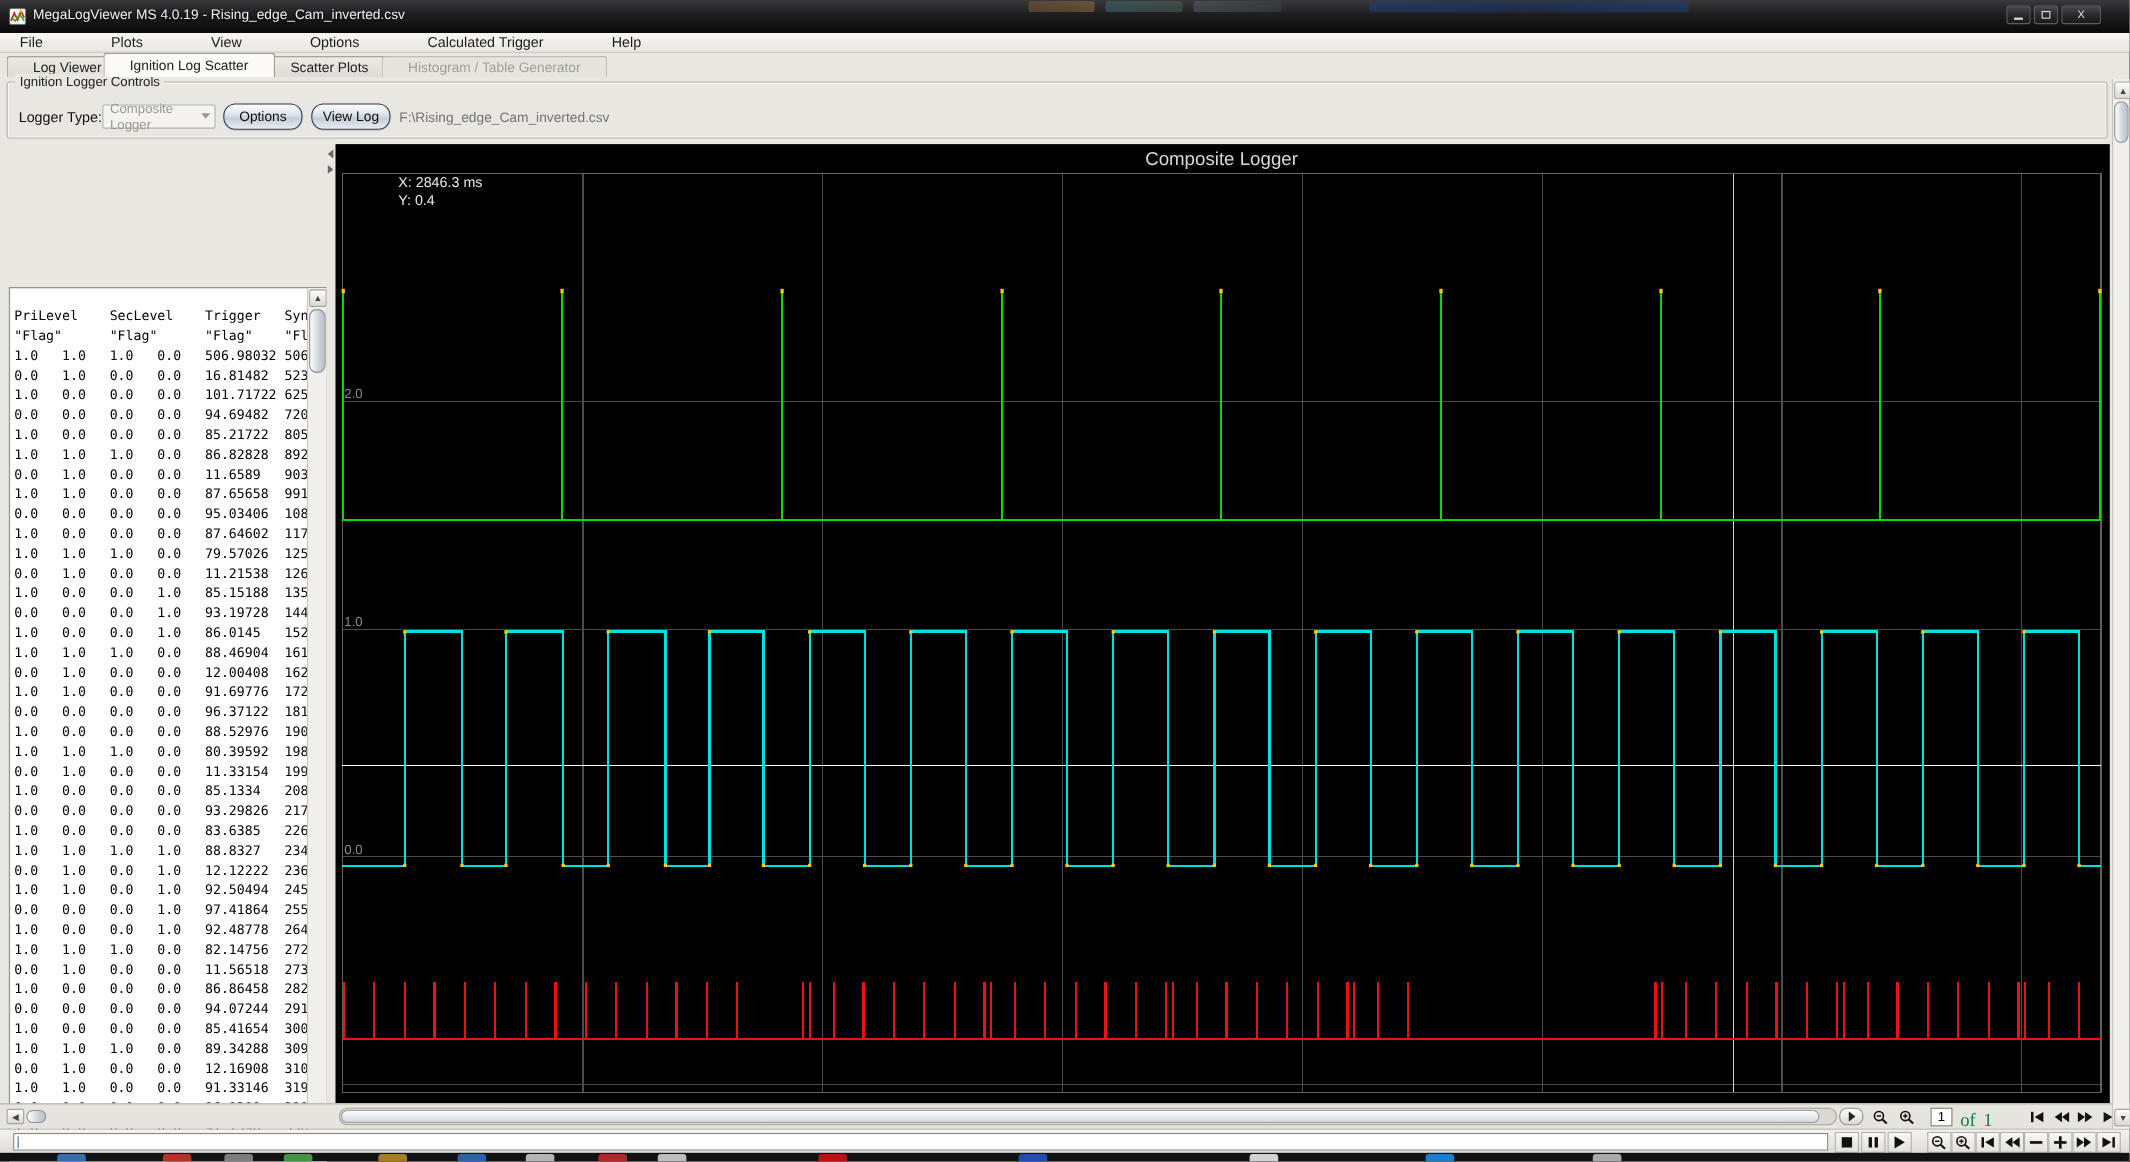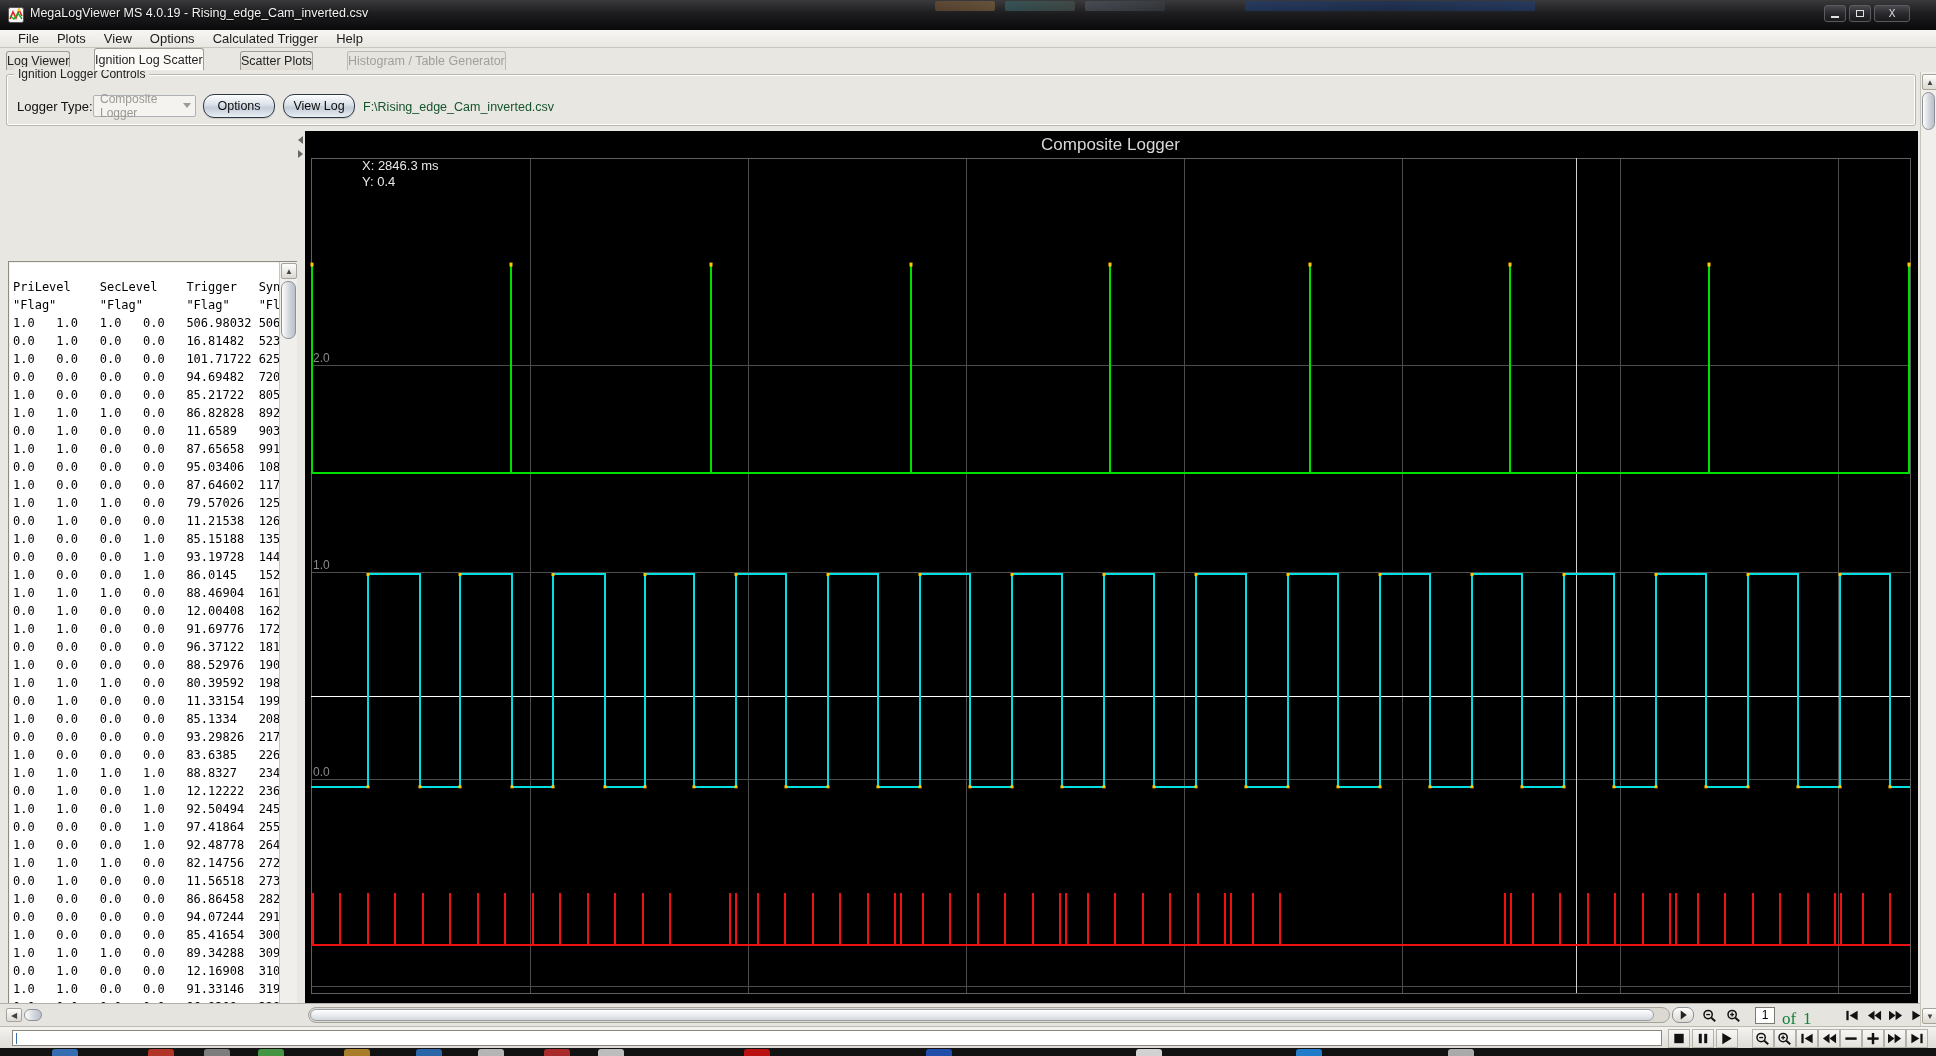--- a/index.html
+++ b/index.html
@@ -22,48 +22,48 @@
     display:flex; align-items:center; justify-content:center; }
   #btn-min { left:1824px; width:22px; }
   #btn-restore { left:1849px; width:22px; }
   #btn-close { left:1874px; width:36px; }
   .glyph-minbar { width:8px; height:2px; background:#e0e0e0; margin-top:6px; }
   .glyph-restore { width:8px; height:7px; border:1.5px solid #e0e0e0; }
 
   
   #menubar { left:0; top:30px; width:1936px; height:18px;
     background:linear-gradient(180deg,#f7f6f3,#e9e7e2); border-bottom:1px solid #c9c6bf;
-    display:flex; align-items:center; padding-left:9px; }
+    display:flex; align-items:center; padding-left:9px;gap:44px; }
   .menu-item { font-size:13px; color:#1b1b1b; padding:0 9px; height:18px; line-height:18px; }
 
   
   #tabstrip { left:0; top:48px; width:1936px; height:22px; }
   .tab { position:absolute; bottom:0; height:19px; line-height:18px; font-size:12.5px;
     background:linear-gradient(180deg,#eceae5,#dfdcd5); border:1px solid #9f9c93;
-    border-bottom:none; border-radius:3px 3px 0 0; padding:0 0; color:#222; }
+    border-bottom:none; border-radius:3px 3px 0 0; padding:0 23px; color:#222; }
   .tab.active { height:22px; line-height:22px; background:#fbfaf7; z-index:2; box-shadow:0 -1px 0 #fff inset; }
   .tab.disabled { color:#a29f98; background:#e6e4df; border-color:#bdbab2; }
 
   
   #groupbox { left:6px; top:74px; width:1910px; height:52px;
     border:1px solid #b9b6ad; border-radius:3px; box-shadow:0 0 0 1px #ffffff inset; }
   #group-title { left:14px; top:67px; background:#e9e7e1; padding:0 4px; font-size:12px; color:#222; }
   #logger-type-label { left:17px; top:99px; font-size:13px; color:#111; }
   #logger-combo { left:93px; top:95px; width:103px; height:22px; background:#f4f3ef;
     border:1px solid #aeb2b8; border-radius:2px; color:#9b9a92; font-size:12px;
     display:flex; align-items:center; padding-left:6px; }
   #logger-combo .arrow { position:absolute; right:4px; top:7px; width:0; height:0;
     border-left:4px solid transparent; border-right:4px solid transparent; border-top:5px solid #9a9a9a; }
   .btn3d { position:absolute; top:94px; height:24px; border:1px solid #2e3947; border-radius:11px;
     background:linear-gradient(180deg,#fcfdfe 0%,#dde3ea 42%,#c4cdd8 58%,#e8edf2 100%);
     font-size:12.5px; color:#0d0d0d; display:flex; align-items:center; justify-content:center;
     box-shadow:0 1px 0 #ffffffaa inset, 0 1px 1px #00000022; }
   #btn-options { left:203px; width:72px; }
   #btn-openlog { left:283px; width:72px; }
-  #file-path { left:363px; top:100px; font-size:12.5px; color:#14532d; }
+  #file-path { left:363px; top:100px; font-size:12.5px; color:#737373; }
 
   
   #left-panel { left:0; top:128px; width:305px; height:875px; background:#e9e7e1; }
   #table-frame { left:8px; top:133px; width:289px; height:819px; background:#ffffff;
     border:1px solid #8f8c84; box-shadow:0 0 0 1px #f4f2ee inset; overflow:hidden; }
   #table-pre { margin:0; padding:16px 0 0 4px; font-family:"DejaVu Sans Mono", monospace;
     font-size:12px; line-height:18px; color:#000; white-space:pre; }
   .vscroll { background:#f1efeb; border-left:1px solid #c7c4bc; }
   #table-vscroll { left:279px; top:134px; width:18px; height:817px; }
   .sb-btn { position:absolute; left:1px; width:16px; height:16px; background:linear-gradient(180deg,#fdfdfc,#dcd9d2);

